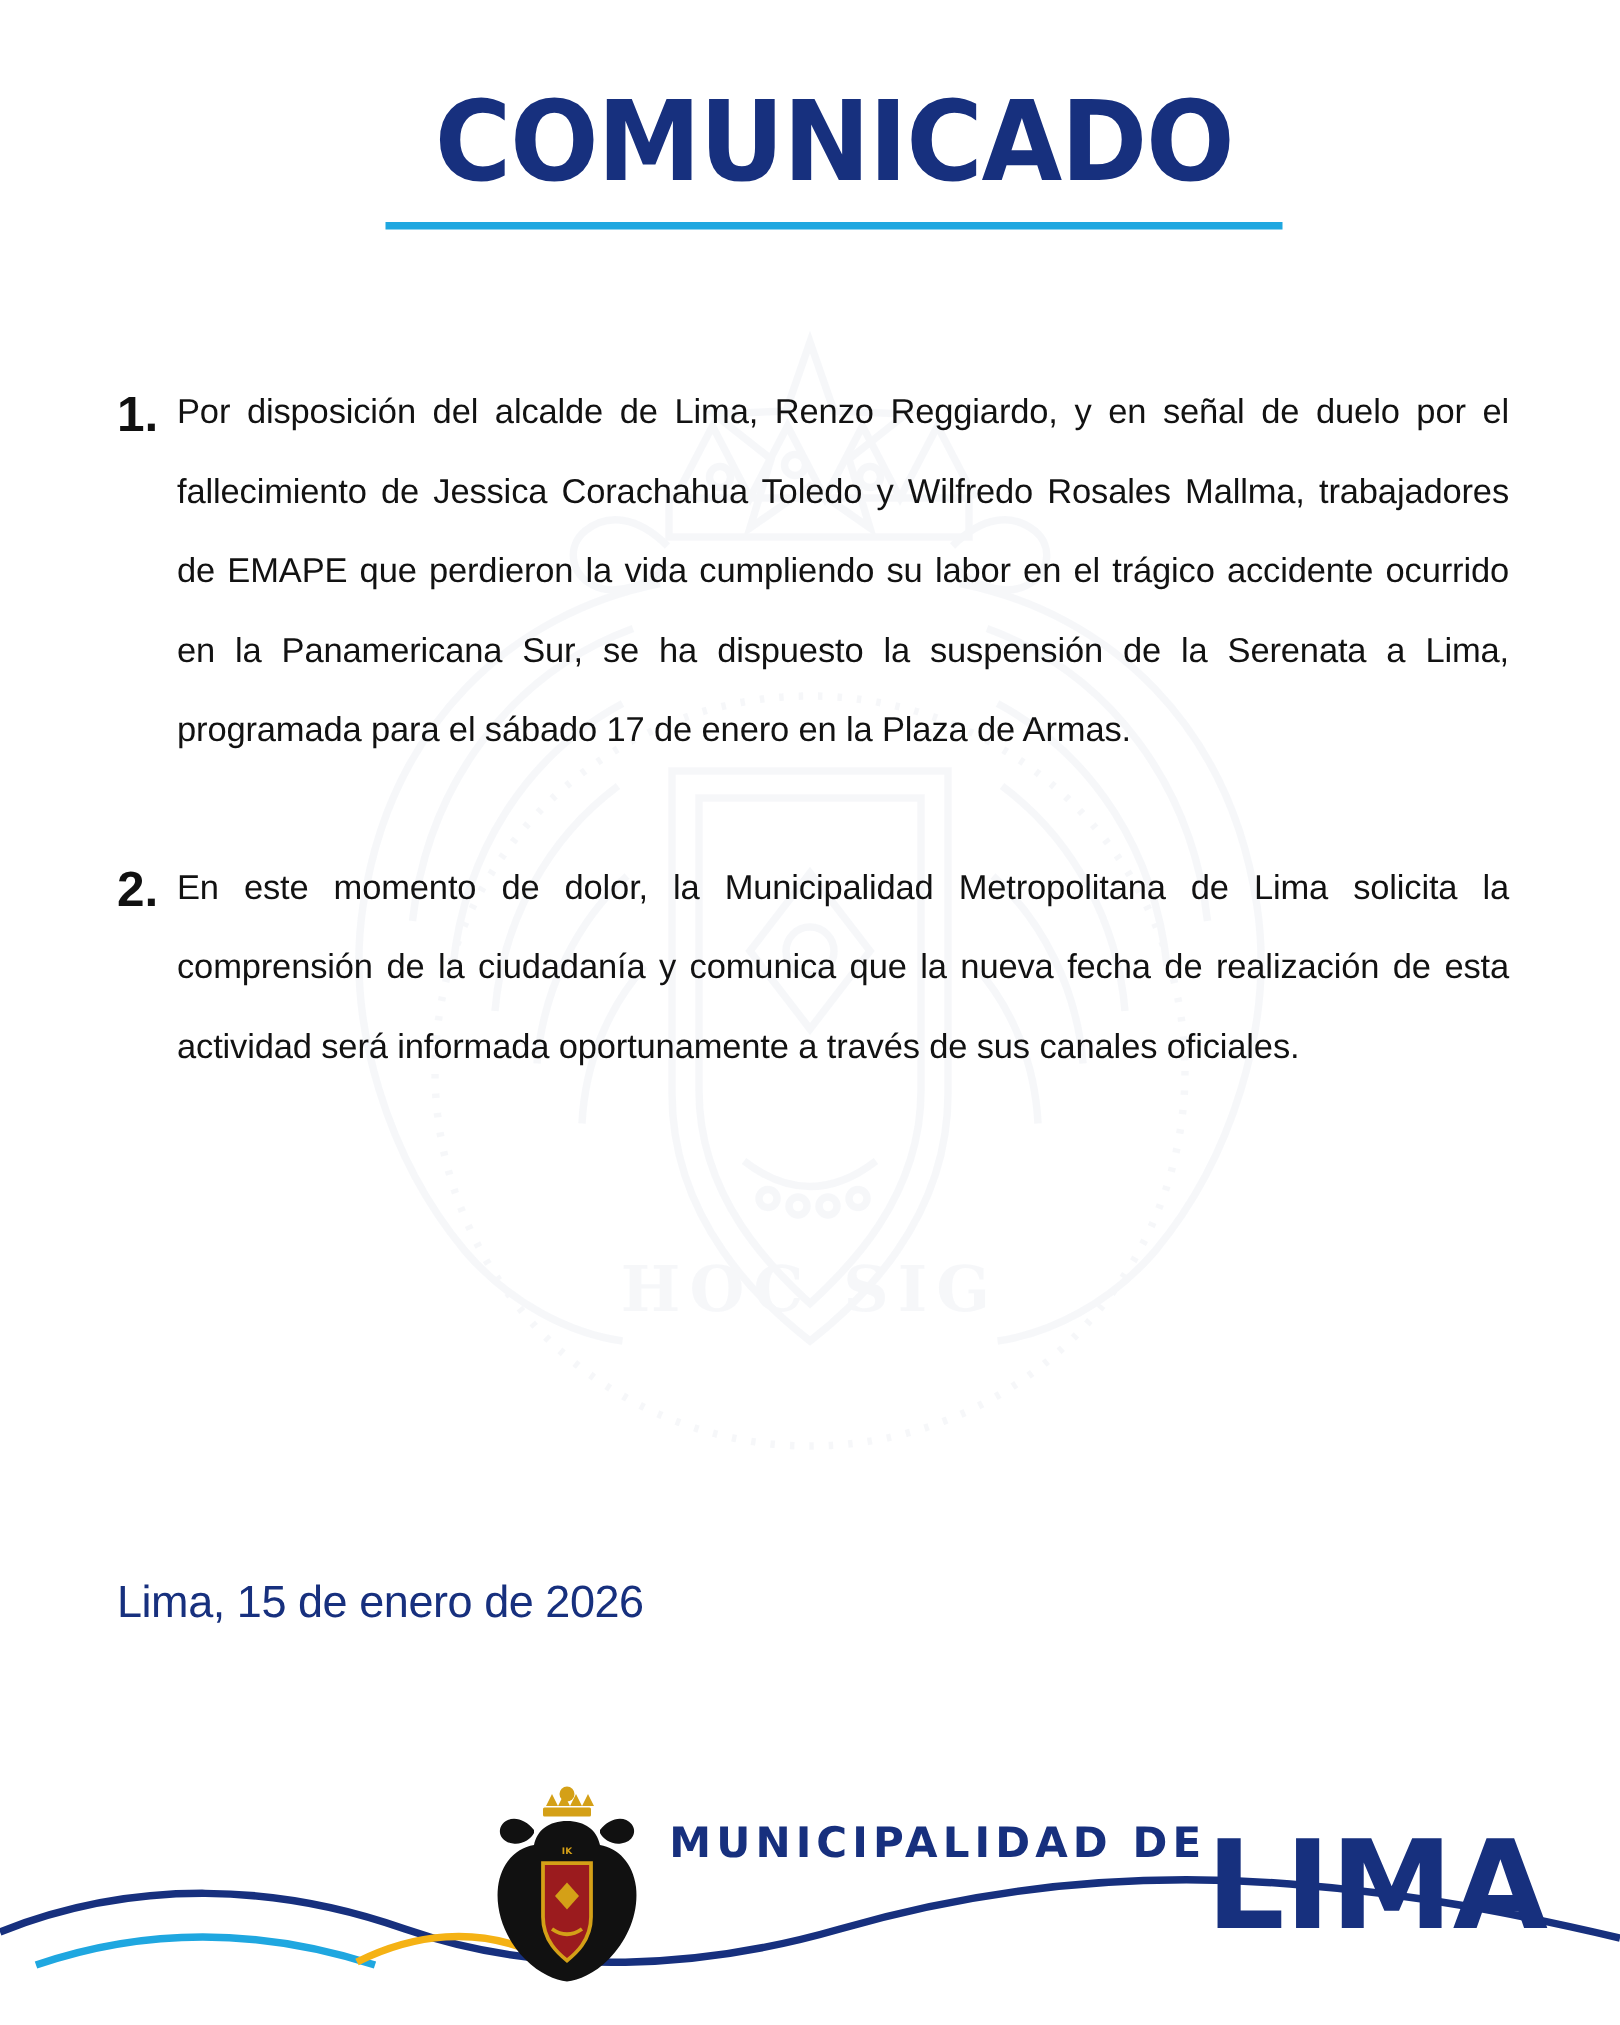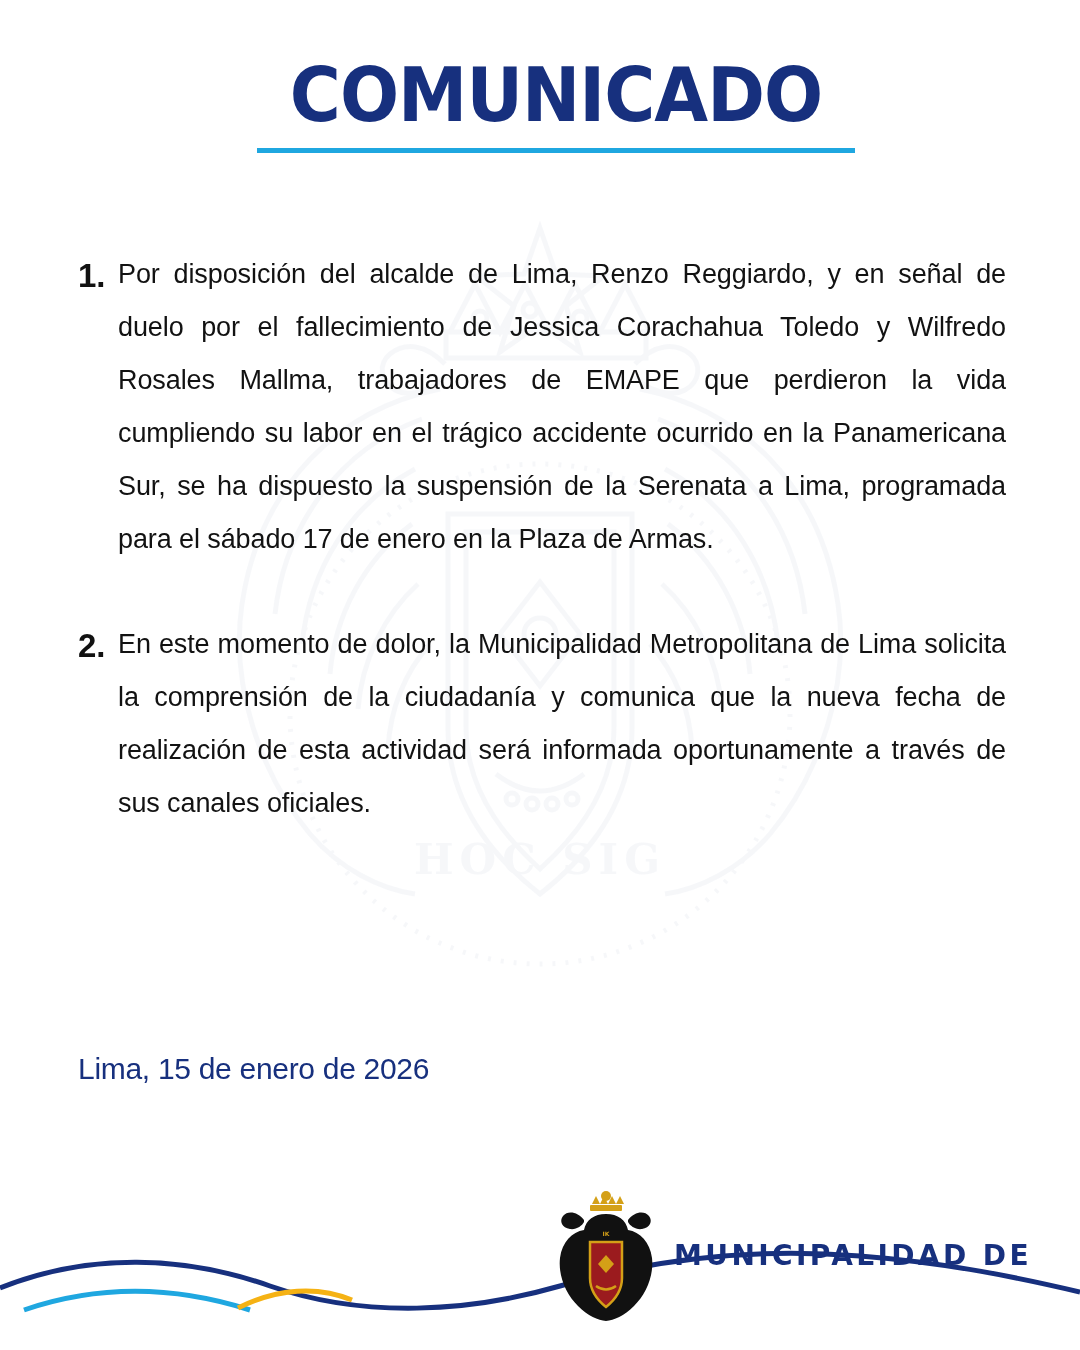--- a/index.html
+++ b/index.html
@@ -72,21 +72,21 @@
     flex: 0 0 auto;
     width: 40px;
     font-size: 33px;
     font-weight: 700;
     color: #111111;
     line-height: 53px;
     padding-top: 1px;
   }
   .item-text {
     flex: 1 1 auto;
-    font-size: 27px;
+    font-size: 23px;
     line-height: 53px;
     color: #121212;
     text-align: justify;
     text-justify: inter-word;
     letter-spacing: -0.1px;
   }
 
   
   #date-line {
     position: absolute;
@@ -244,18 +244,19 @@
           <path d="M42 96 q10 7 20 0" fill="none" stroke="#d4a017" stroke-width="2.5"></path>
         </g>
 
         <g fill="#d4a017" font-family="DejaVu Sans, sans-serif" font-size="6" font-weight="bold">
           <text x="52" y="46" text-anchor="middle">IK</text>
         </g>
       </svg>
 
       <div id="logo-text">
         <div id="logo-line1">MUNICIPALIDAD DE</div>
+        <div id="logo-line2">LIMA</div>
       </div>
 
     </div>
   </div>
 
 </div>
 
 </body></html>

